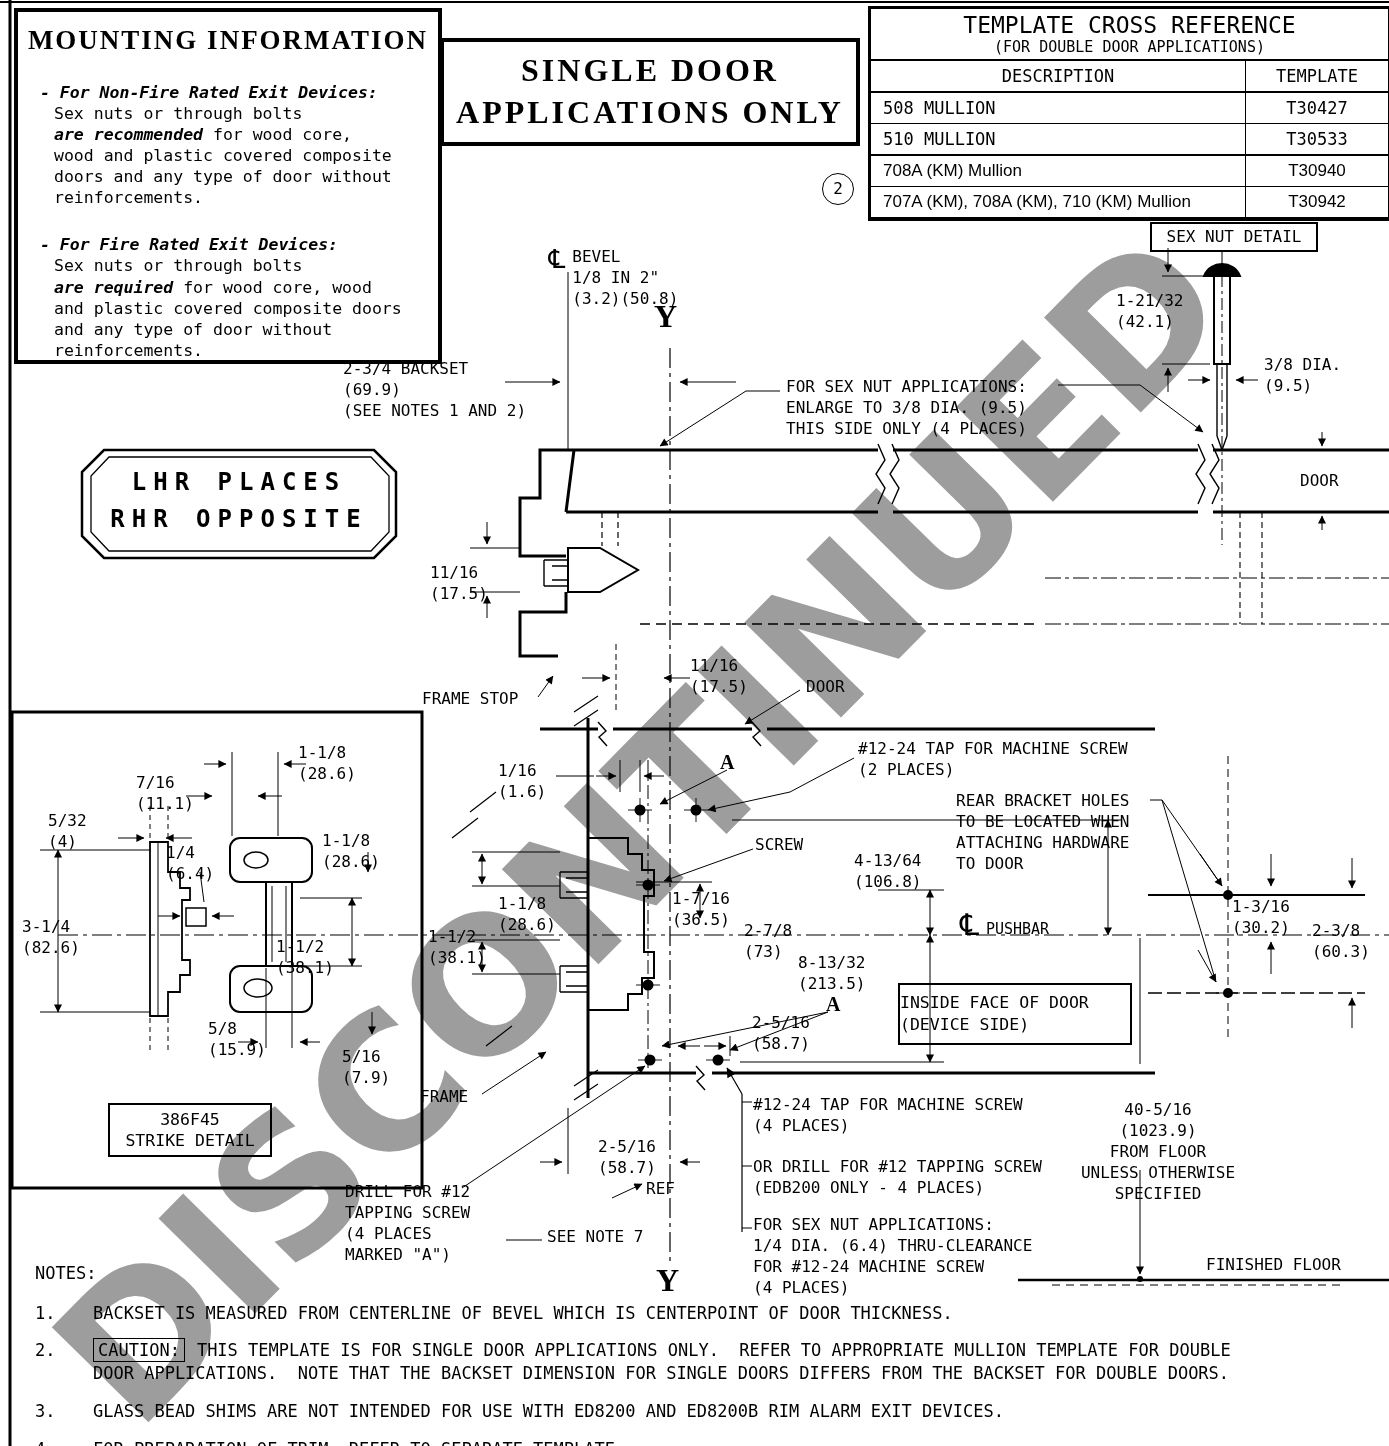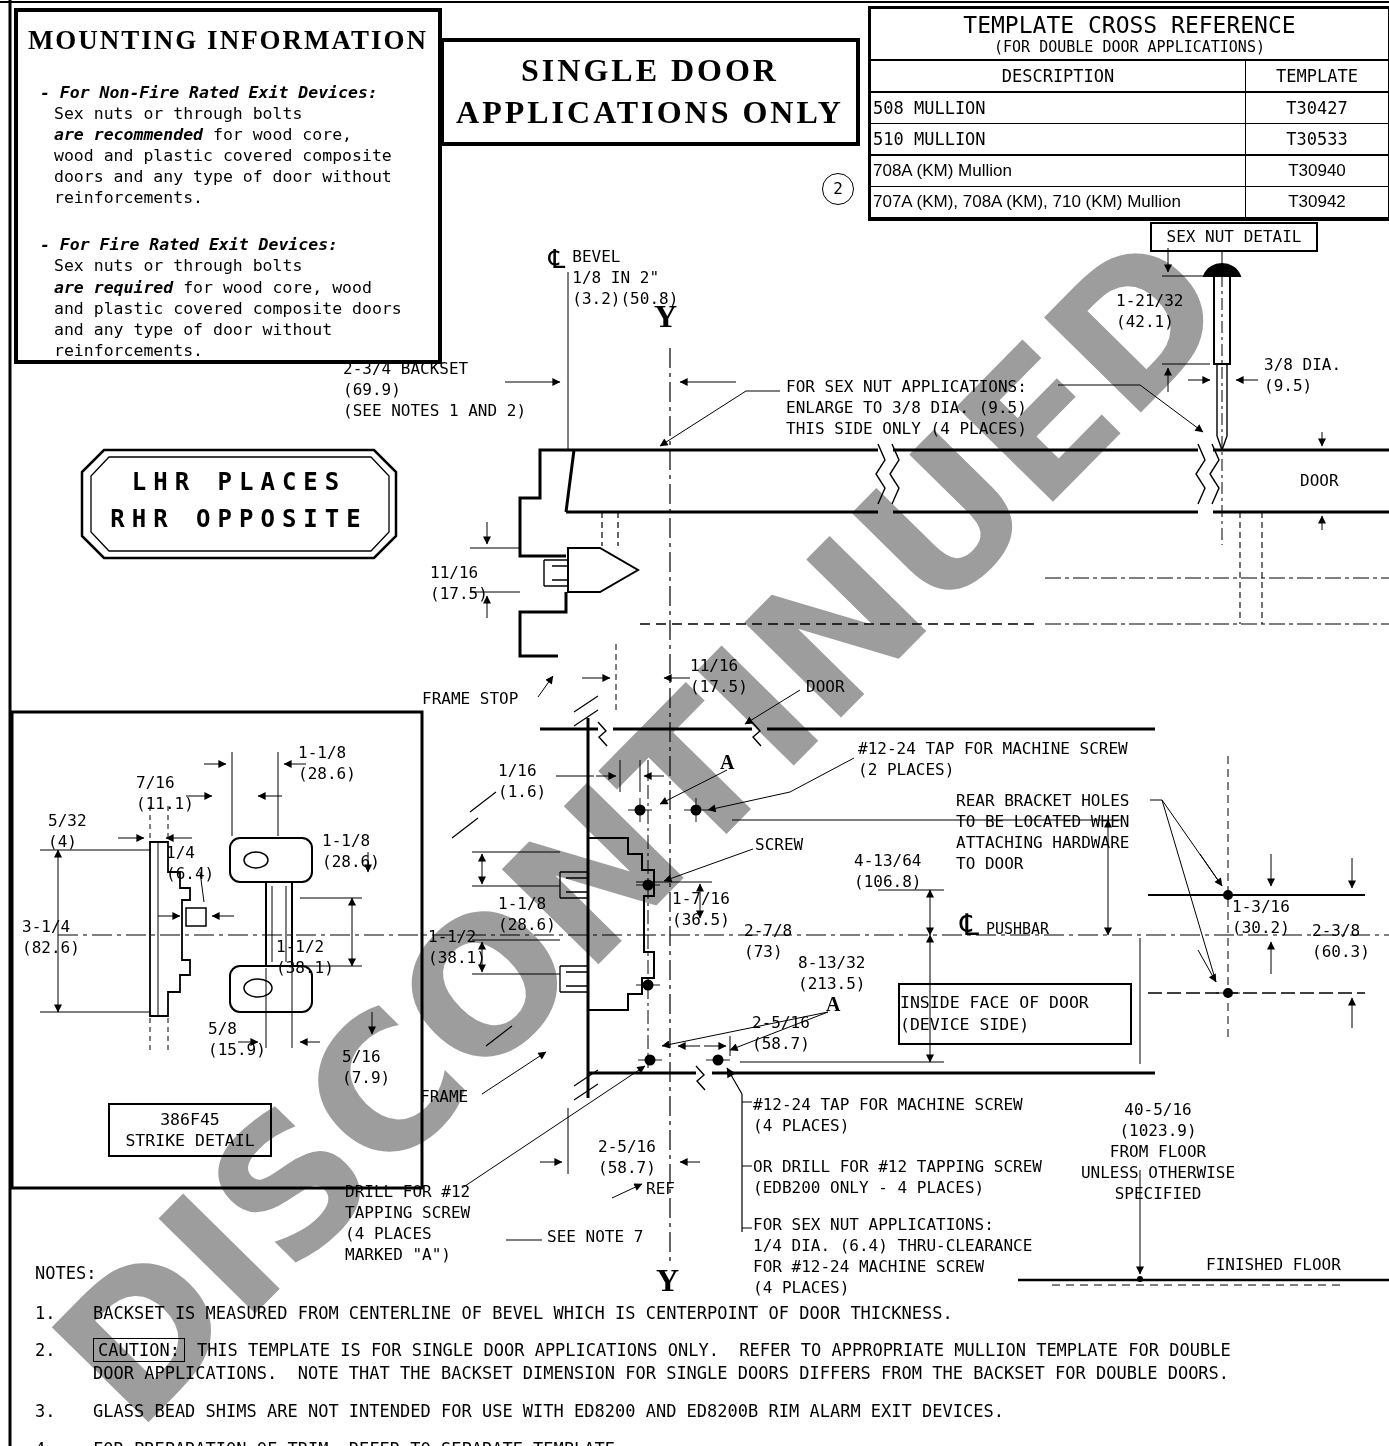--- a/index.html
+++ b/index.html
@@ -30,21 +30,21 @@
   #xref .ttl{text-align:center;font:23px/1.15 "DejaVu Sans Mono",monospace;padding-top:3px;}
   #xref .sub{text-align:center;font:15px/1.2 "DejaVu Sans Mono",monospace;padding-bottom:3px;}
   #xref table{border-collapse:collapse;width:100%;table-layout:fixed;}
   #xref td,#xref th{border:1.5px solid #000;height:28px;overflow:hidden;font-weight:normal;}
   #xref thead th{border-top:2.5px solid #000;border-bottom:2.5px solid #000;font:17px "DejaVu Sans Mono",monospace;}
   #xref td:first-child,#xref th:first-child{border-left:none;}
   #xref td:last-child,#xref th:last-child{border-right:none;text-align:center;}
   #xref tbody tr:nth-child(1) td,#xref tbody tr:nth-child(2) td{font:17px "DejaVu Sans Mono",monospace;}
   #xref tbody tr:nth-child(3) td,#xref tbody tr:nth-child(4) td{font:17px "Liberation Sans",sans-serif;}
   #xref tbody tr:nth-child(3) td{border-top:2.5px solid #000;margin-left:16px;}
-  #xref td.desc{padding-left:2px;}
+  #xref td.desc{padding-left:12px;}
   #sexnut-title{left:1150px;top:222px;width:164px;height:26px;border:2px solid #000;
      text-align:center;font:16px/26px "DejaVu Sans Mono",monospace;z-index:3;}
   #lhr-text{left:100px;top:464px;width:278px;z-index:3;}
   #lhr-text div{text-align:center;font:bold 24px/1.55 "DejaVu Sans Mono",monospace;letter-spacing:7px;}
   #inside-face{left:898px;top:983px;width:230px;height:58px;border:2.5px solid #000;z-index:3;
      display:flex;flex-direction:column;justify-content:center;}
   #inside-face div{font:16.5px/1.35 "DejaVu Sans Mono",monospace;}
   #strike-tag{left:108px;top:1103px;width:160px;height:50px;border:2px solid #000;z-index:3;
      display:flex;flex-direction:column;justify-content:center;}
   #strike-tag div{text-align:center;font:16.5px/1.3 "DejaVu Sans Mono",monospace;}

